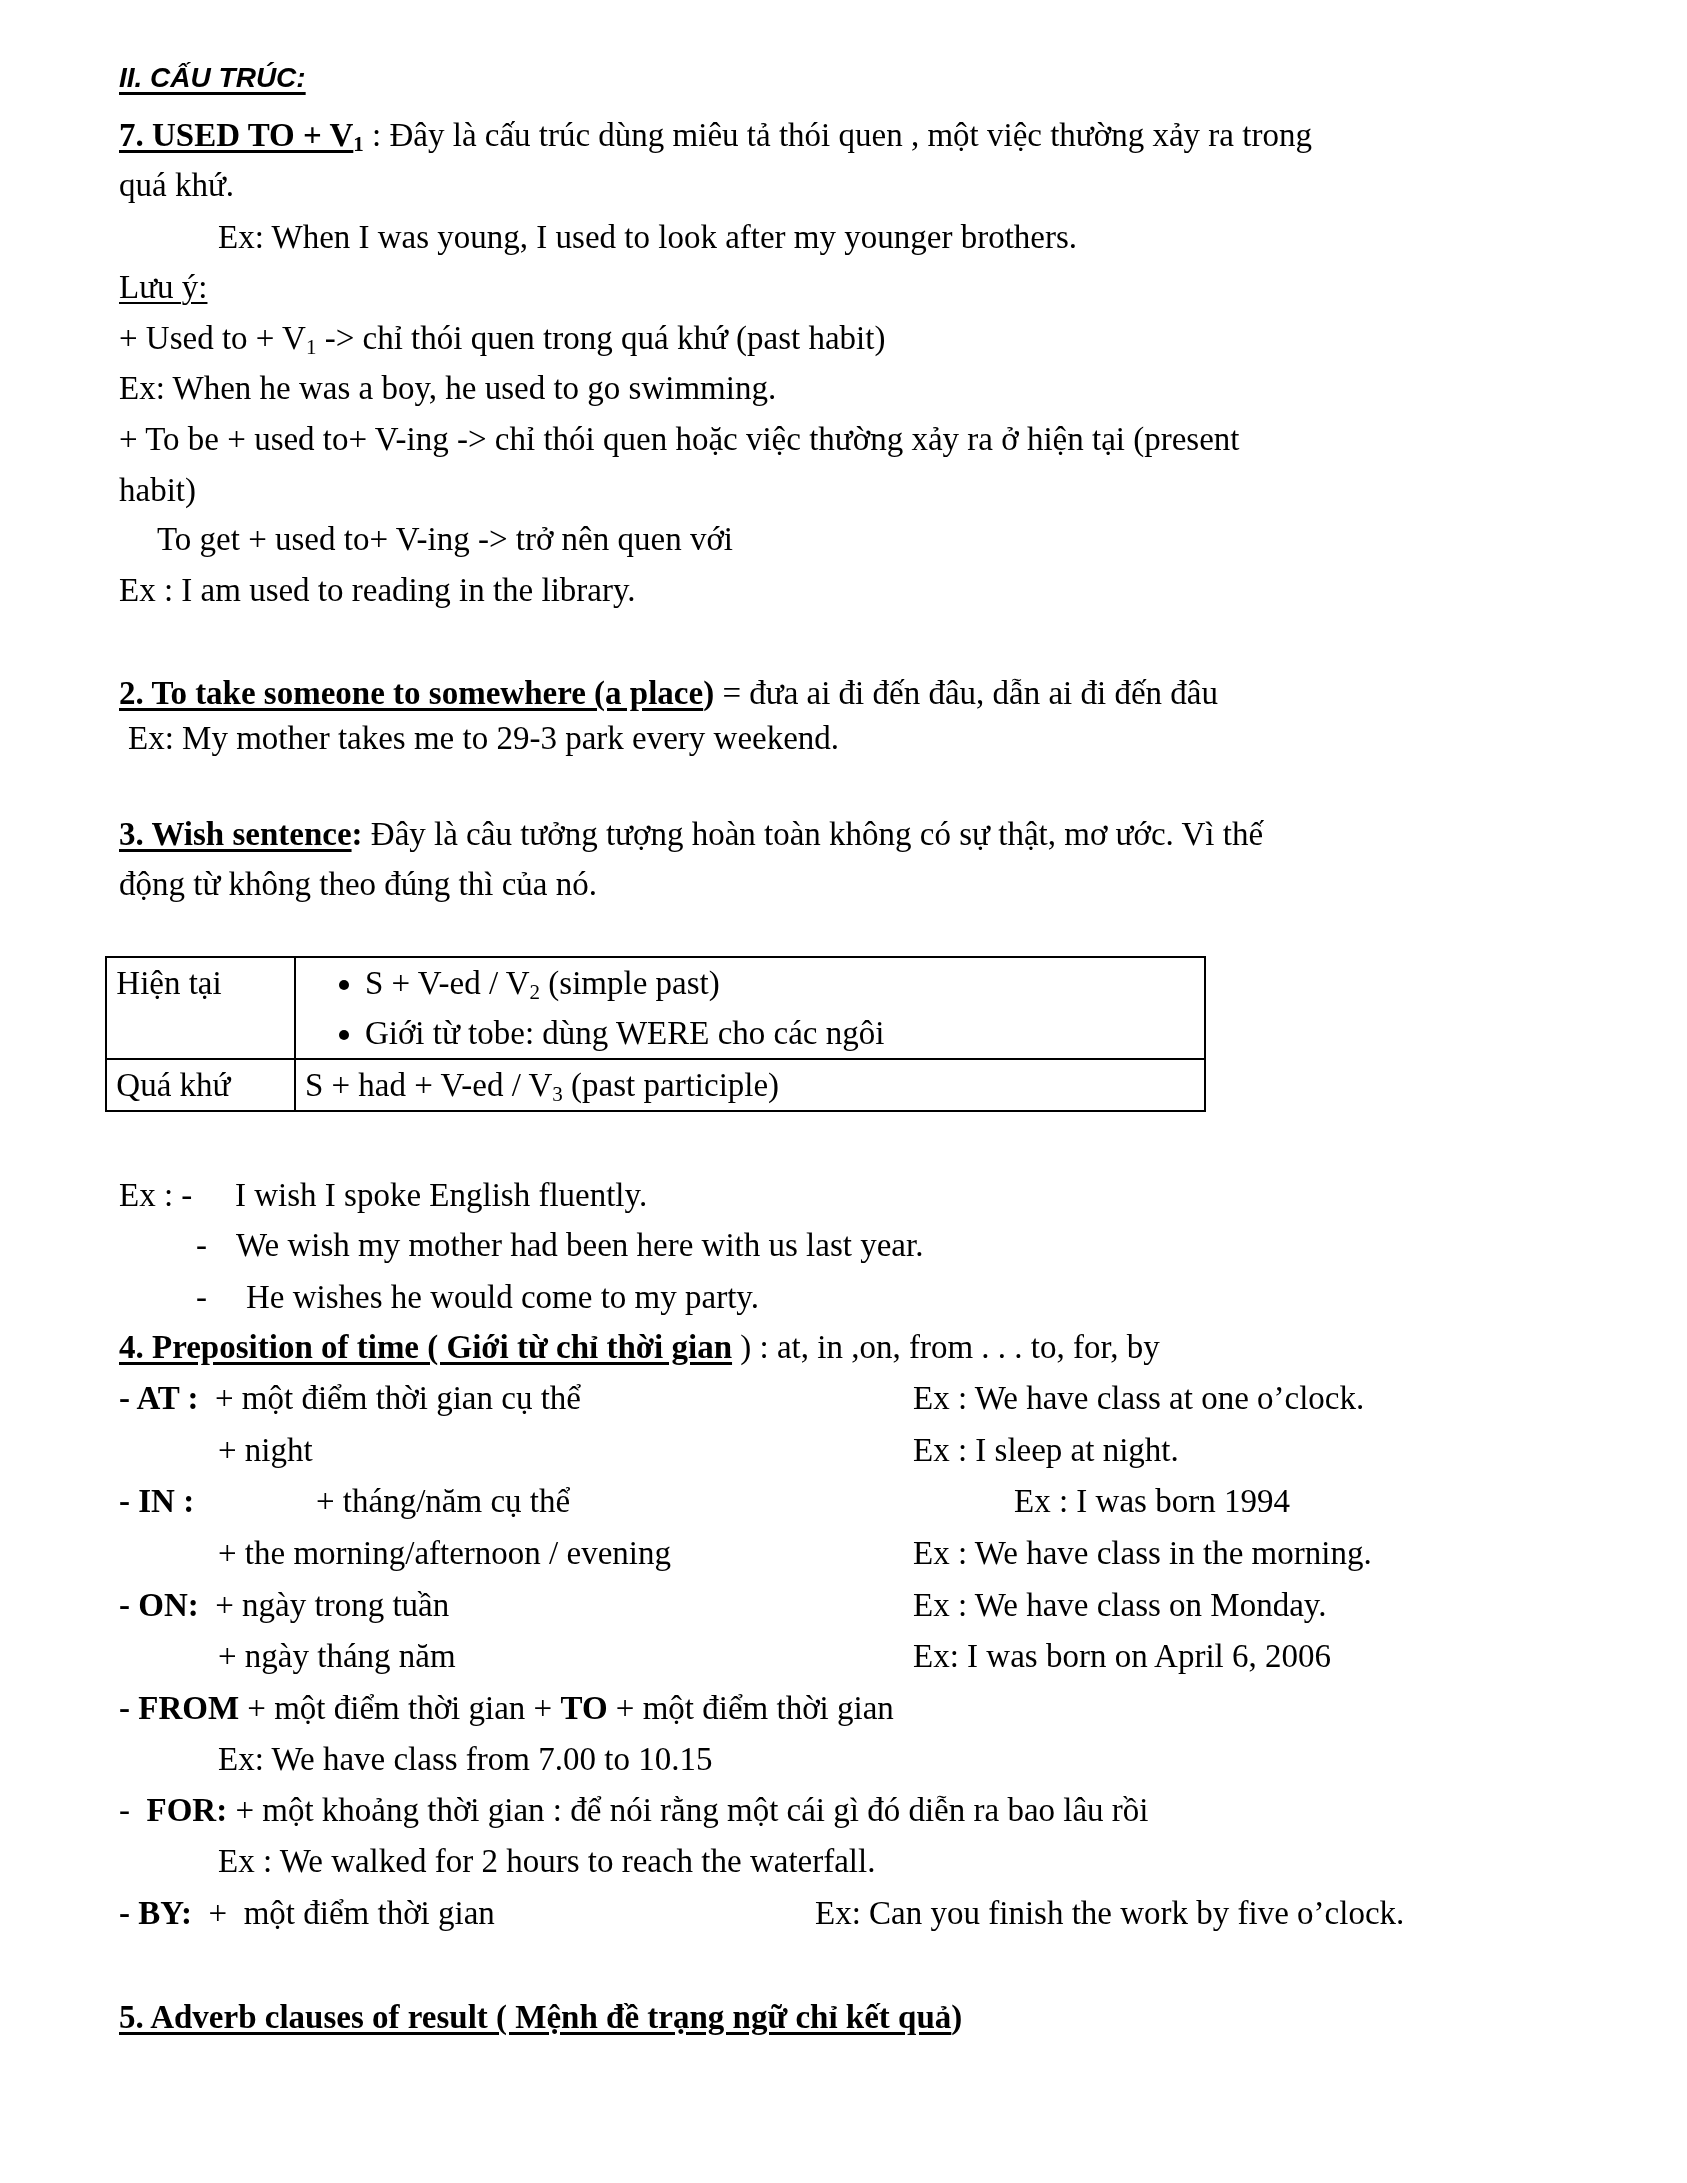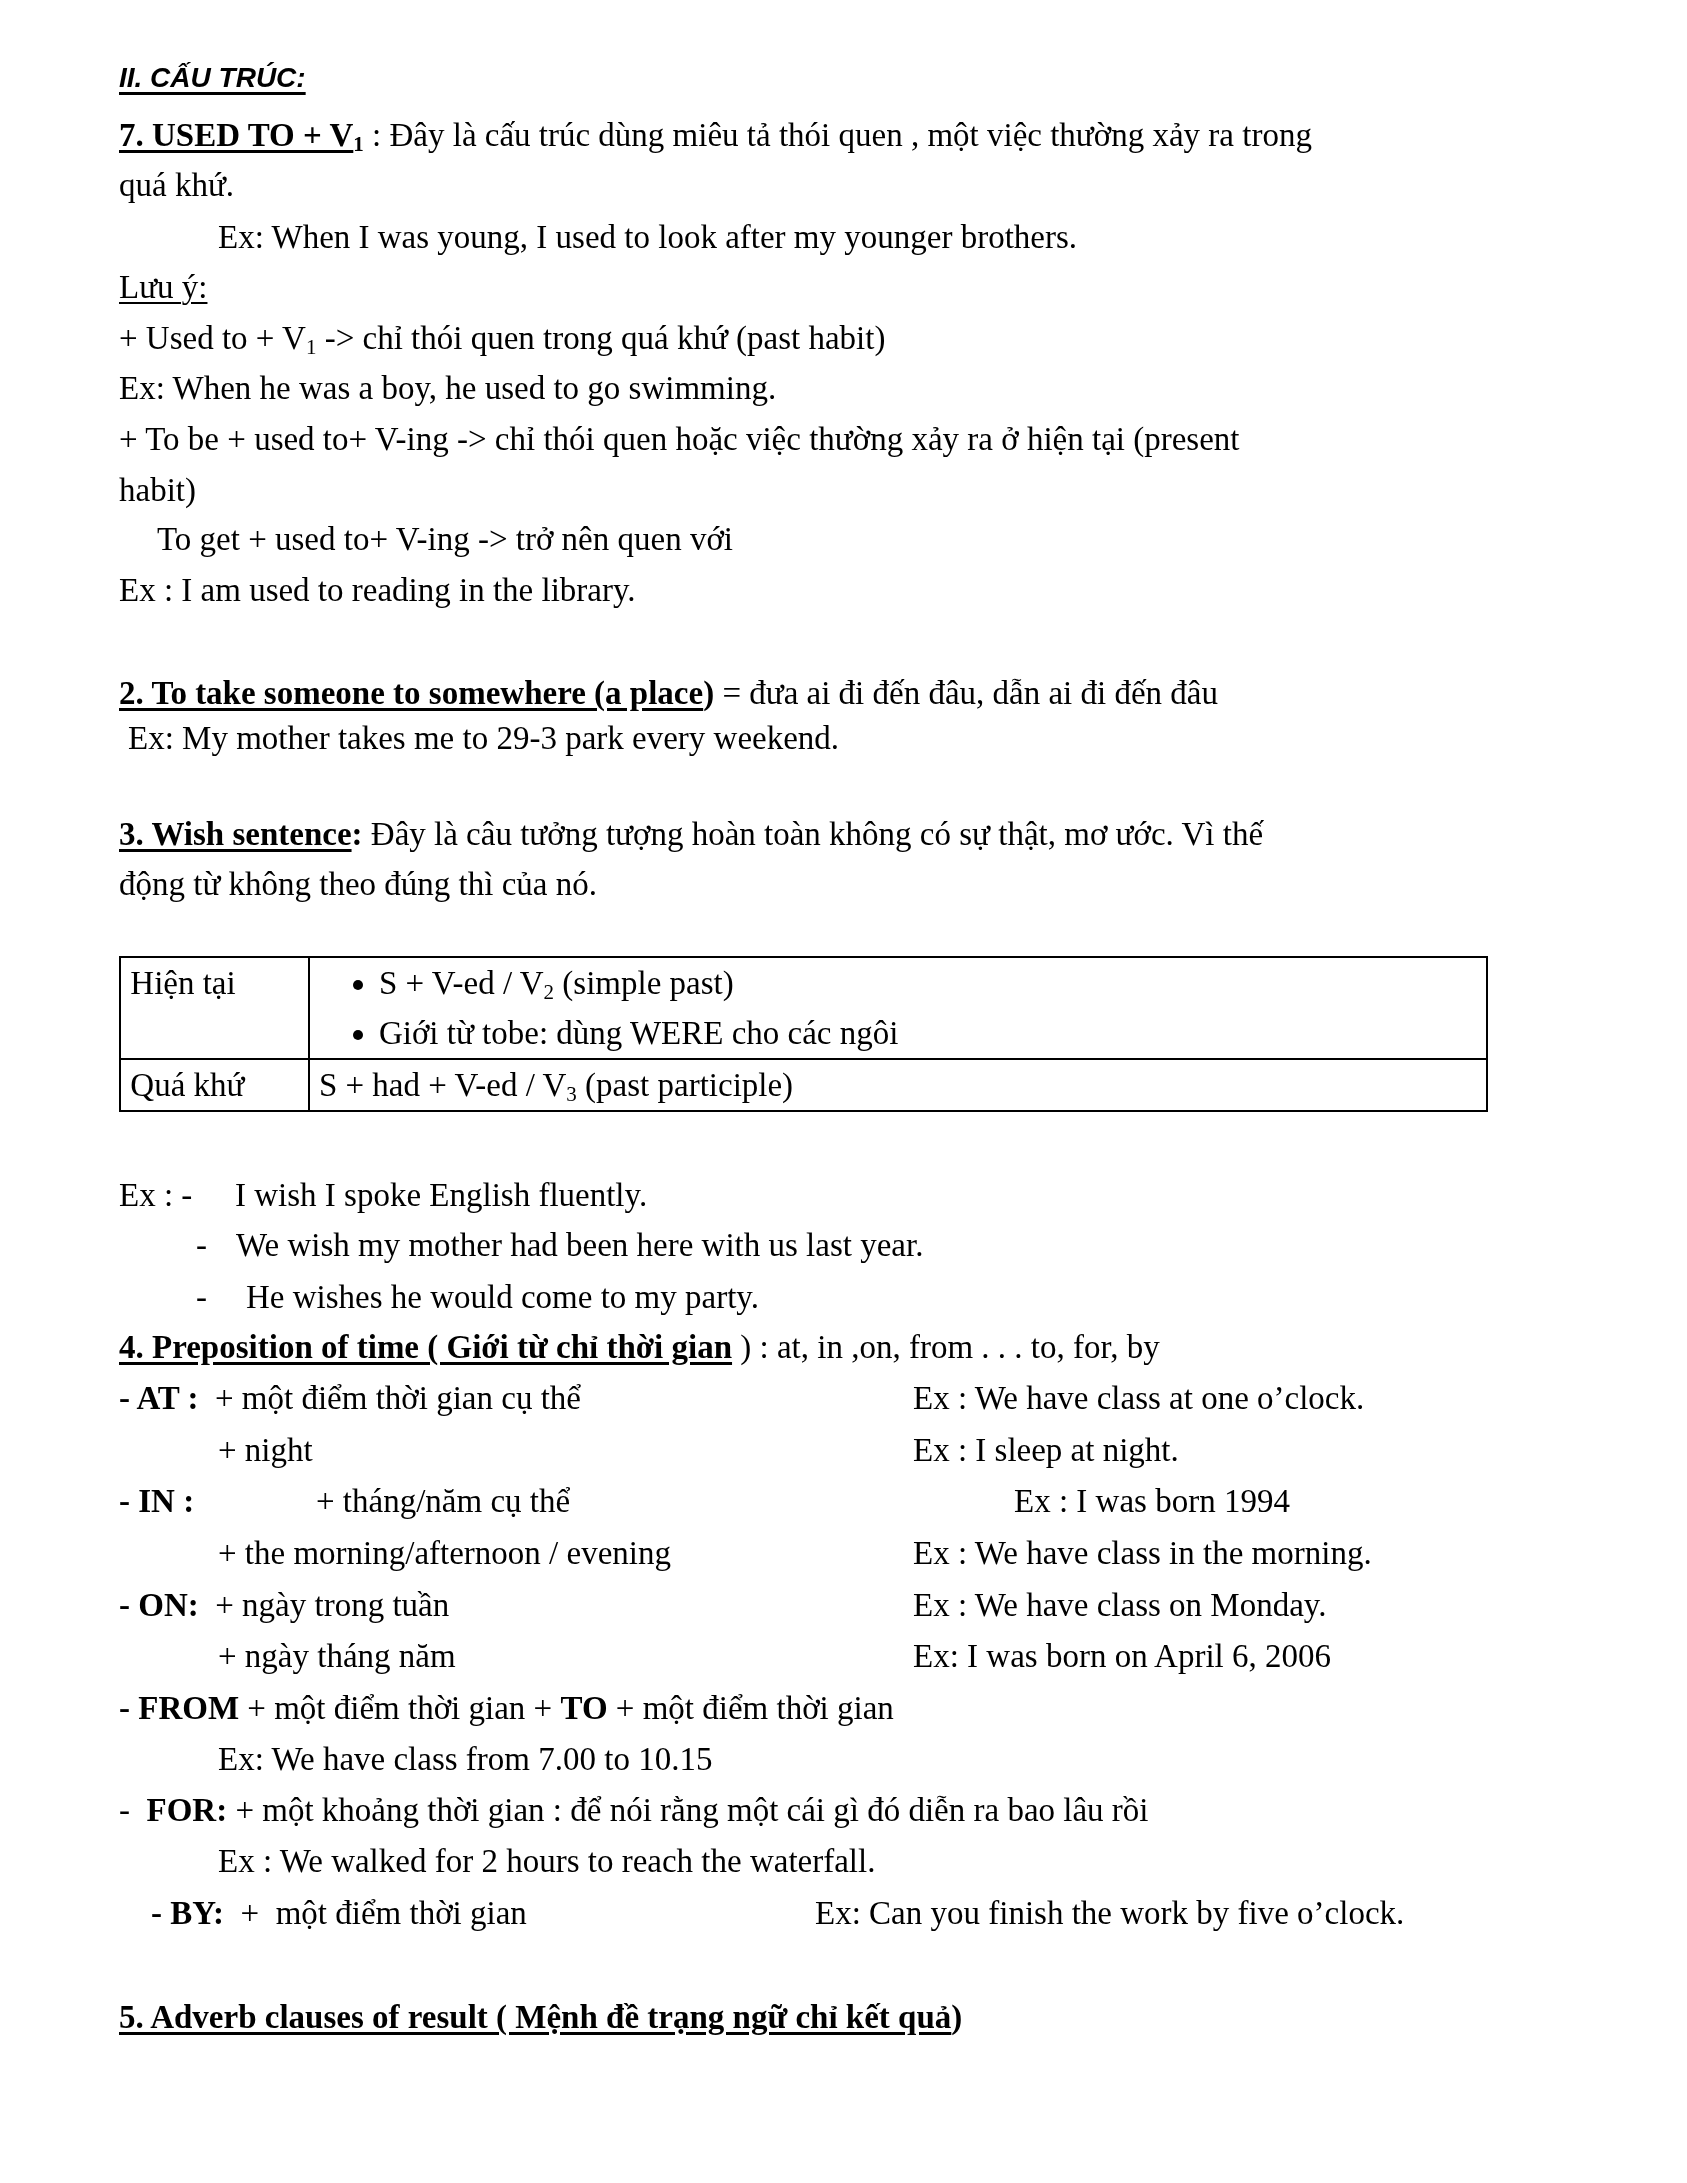--- a/index.html
+++ b/index.html
@@ -4,22 +4,22 @@
 <style>
   html, body { margin: 0; padding: 0; background: #ffffff; }
   body { width: 1687px; height: 2183px; position: relative; overflow: hidden;
          font-family: "Liberation Serif", "DejaVu Serif", serif; color: #000; }
   .ln { position: absolute; font-size: 33px; line-height: 40px; white-space: nowrap; }
   .b { font-weight: bold; }
   .u { text-decoration: underline; text-decoration-thickness: 2.6px; text-underline-offset: 4px; }
   .title { font-family: "Liberation Sans", "DejaVu Sans", sans-serif; font-weight: bold; font-style: italic;
            font-size: 28px; text-decoration: underline; text-decoration-thickness: 3.3px; text-underline-offset: 5.3px; }
   sub { font-size: 21px; vertical-align: -5.3px; line-height: 0; }
-  table.wish { position: absolute; left: 105px; top: 956px; width: 1369px; border-collapse: collapse;
-               font-size: 33px; margin-left: 14px; }
+  table.wish { position: absolute; left: 105px; top: 956px; width: 1101px; border-collapse: collapse;
+               font-size: 33px; }
   table.wish td { border: 2px solid #000; padding: 0 9.3px; vertical-align: top; line-height: 50px; }
   table.wish td.k { width: 168px; }
   table.wish ul { margin: 0; padding-left: 60px; }
   table.wish li { line-height: 50px; }
   .dash { display: inline-block; width: 40px; }
 </style>
 </head>
 <body>
 
 <div>
@@ -106,21 +106,21 @@
   <div class="ln" style="left:119px; top:1688px;">
     <span class="b">- </span><span class="b">FROM</span><span> + một điểm thời gian + </span><span class="b">TO</span><span> + một điểm thời gian</span>
   </div>
   <div class="ln" style="left:218px; top:1739px;font-family:Liberation Serif, serif;">Ex: We have class from 7.00 to 10.15</div>
 
   <div class="ln" style="left:119px; top:1790px;">
     <span style="white-space:pre;">-  </span><span class="b">FOR:</span><span> + một khoảng thời gian : để nói rằng một cái gì đó diễn ra bao lâu rồi</span>
   </div>
   <div class="ln" style="left:218px; top:1841px;">Ex : We walked for 2 hours to reach the waterfall.</div>
 
-  <div class="ln" style="left:119px; top:1893px;margin-left:32px;">
+  <div class="ln" style="left:119px; top:1893px;">
     <span class="b">- BY:</span>&nbsp;&nbsp;<span style="white-space:pre;">+  một điểm thời gian</span>
   </div>
   <div class="ln" style="left:815px; top:1893px;">Ex: Can you finish the work by five o’clock.</div>
 
   <div class="ln" style="left:119px; top:1997px;">
     <span class="b u">5. Adverb clauses of result ( Mệnh đề trạng ngữ chỉ kết quả</span><span class="b">)</span>
   </div>
 
 </div>
 

